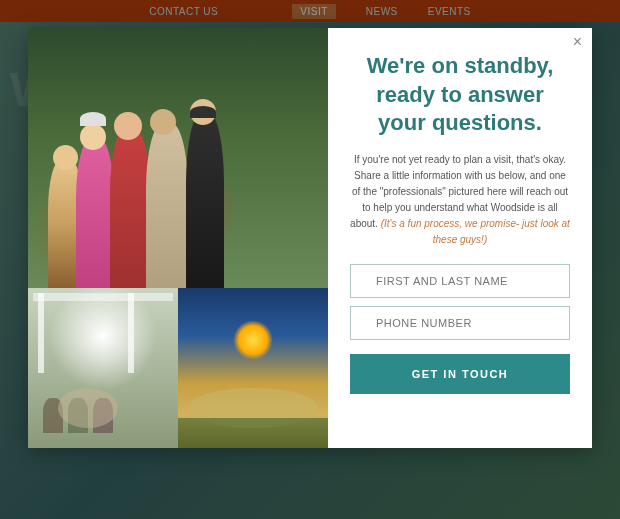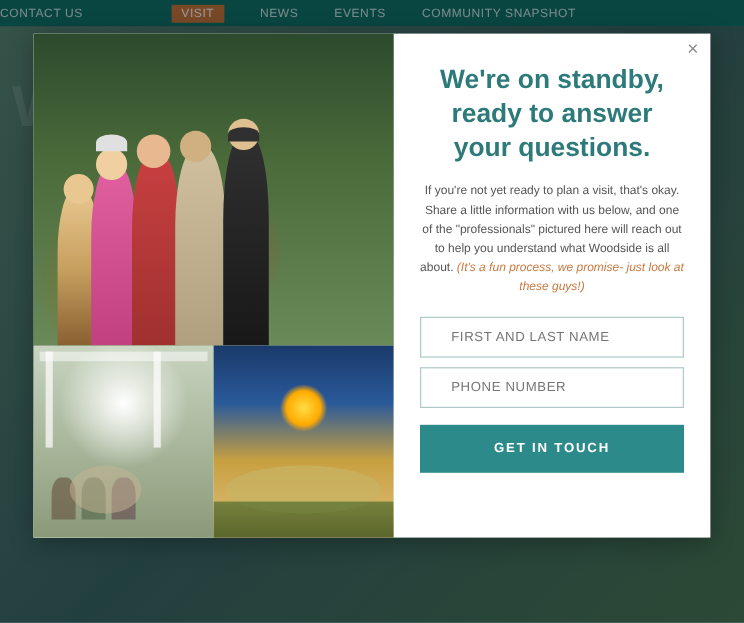--- a/index.html
+++ b/index.html
@@ -12,24 +12,24 @@
       position: relative;
     }
 
     
     .nav-bar {
       position: absolute;
       top: 0;
       left: 0;
       width: 100%;
       height: 22px;
-      background: #0f766e;
+      background: #c2410c;
       display: flex;
       align-items: center;
-      justify-content: flex-start;
+      justify-content: center;
       gap: 30px;
       z-index: 1;
     }
     .nav-item {
       color: #cce8e8;
       font-size: 10px;
       letter-spacing: 0.5px;
       text-transform: uppercase;
     }
     .nav-item.active {
@@ -228,21 +228,20 @@
     }
   </style>
 </head>
 <body>
 
 <div class="nav-bar">
   <span class="nav-item">CONTACT US</span>
   <span class="nav-item active">VISIT</span>
   <span class="nav-item">NEWS</span>
   <span class="nav-item">EVENTS</span>
-  <span class="nav-item">COMMUNITY SNAPSHOT</span>
 </div>
 
 <div class="bg-content">
   <span class="bg-text">W</span>
 </div>
 
 <div class="overlay"></div>
 
 <div class="modal">
   <button class="close-btn">×</button>

